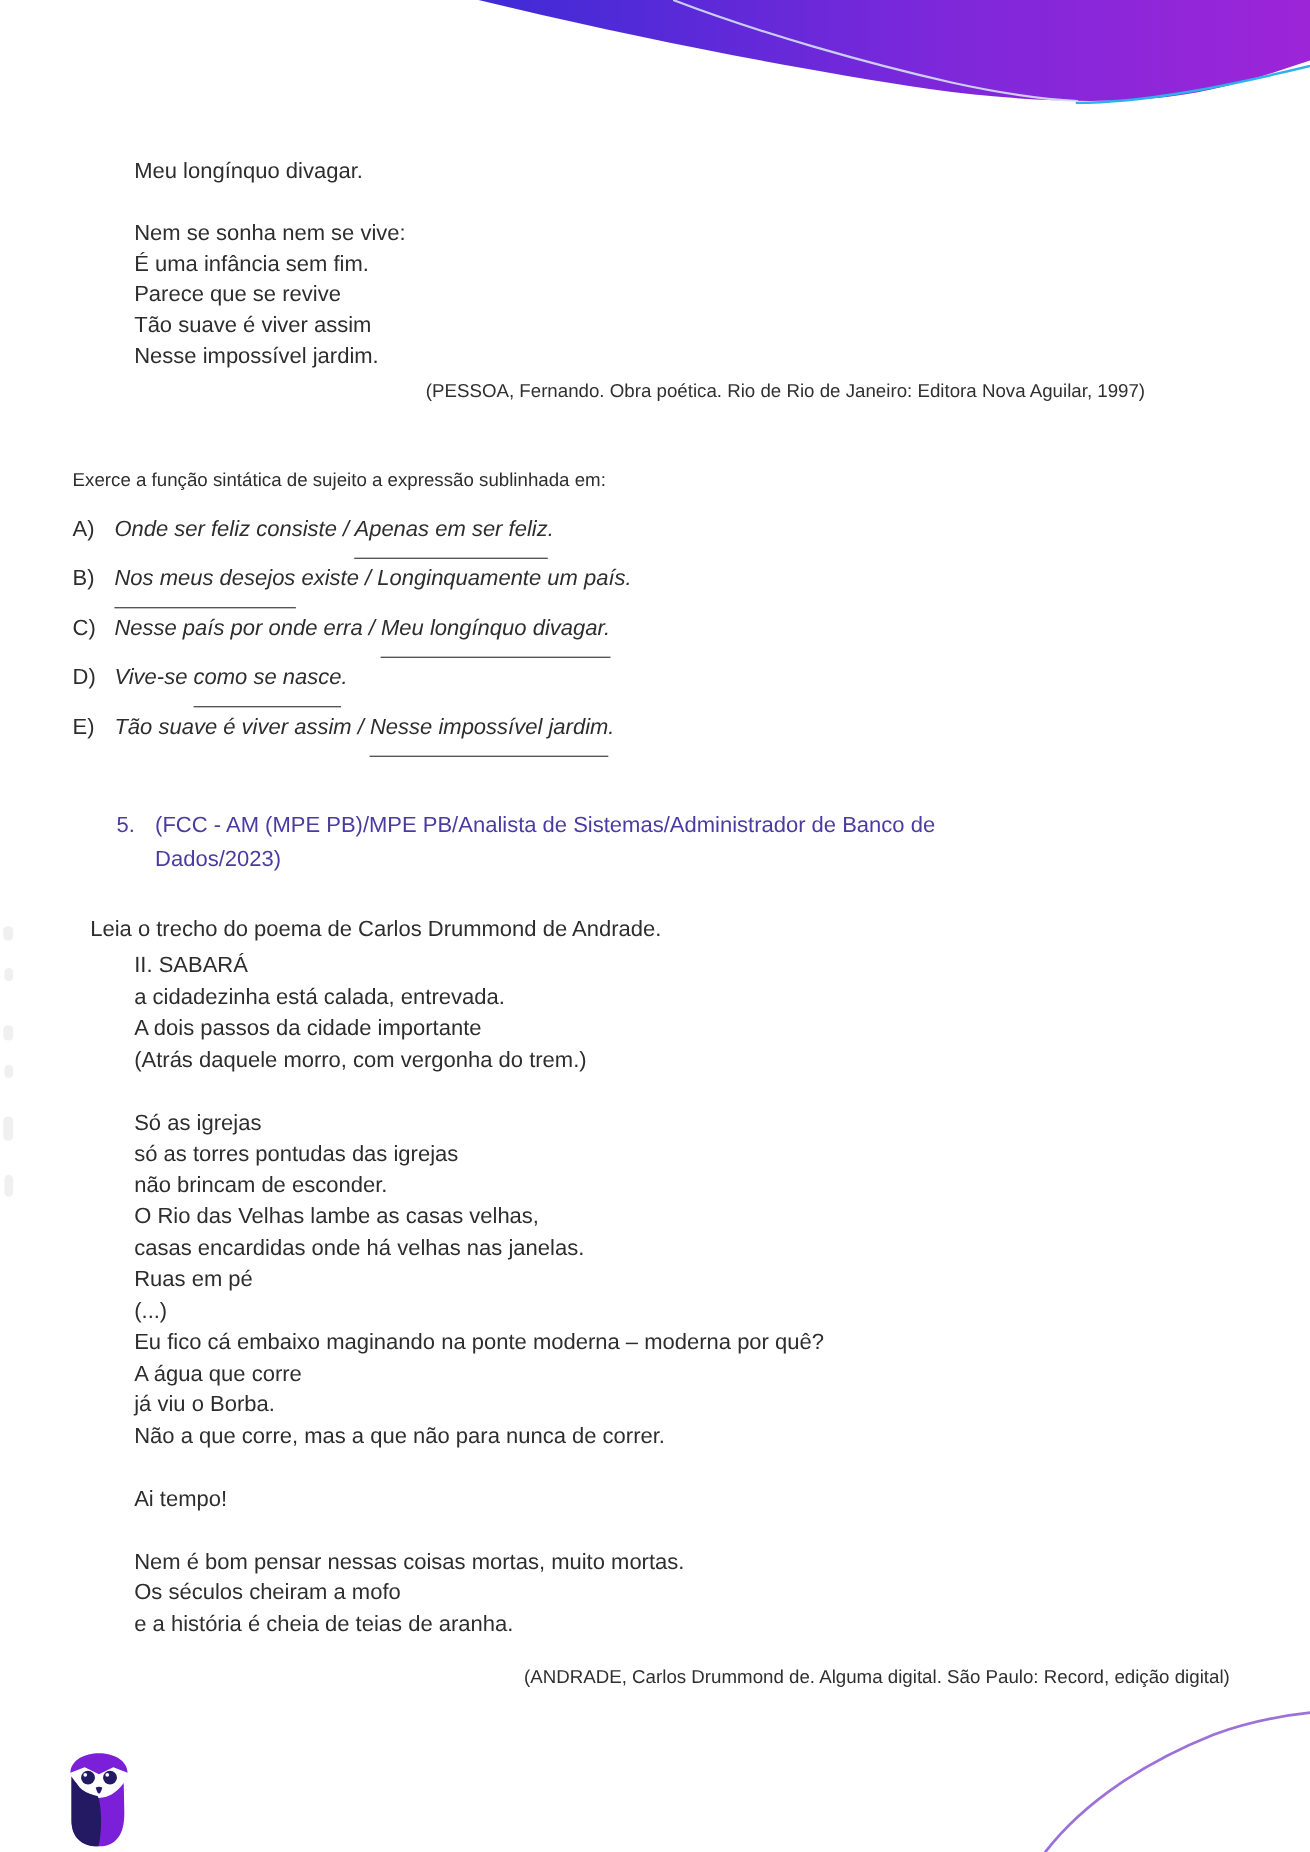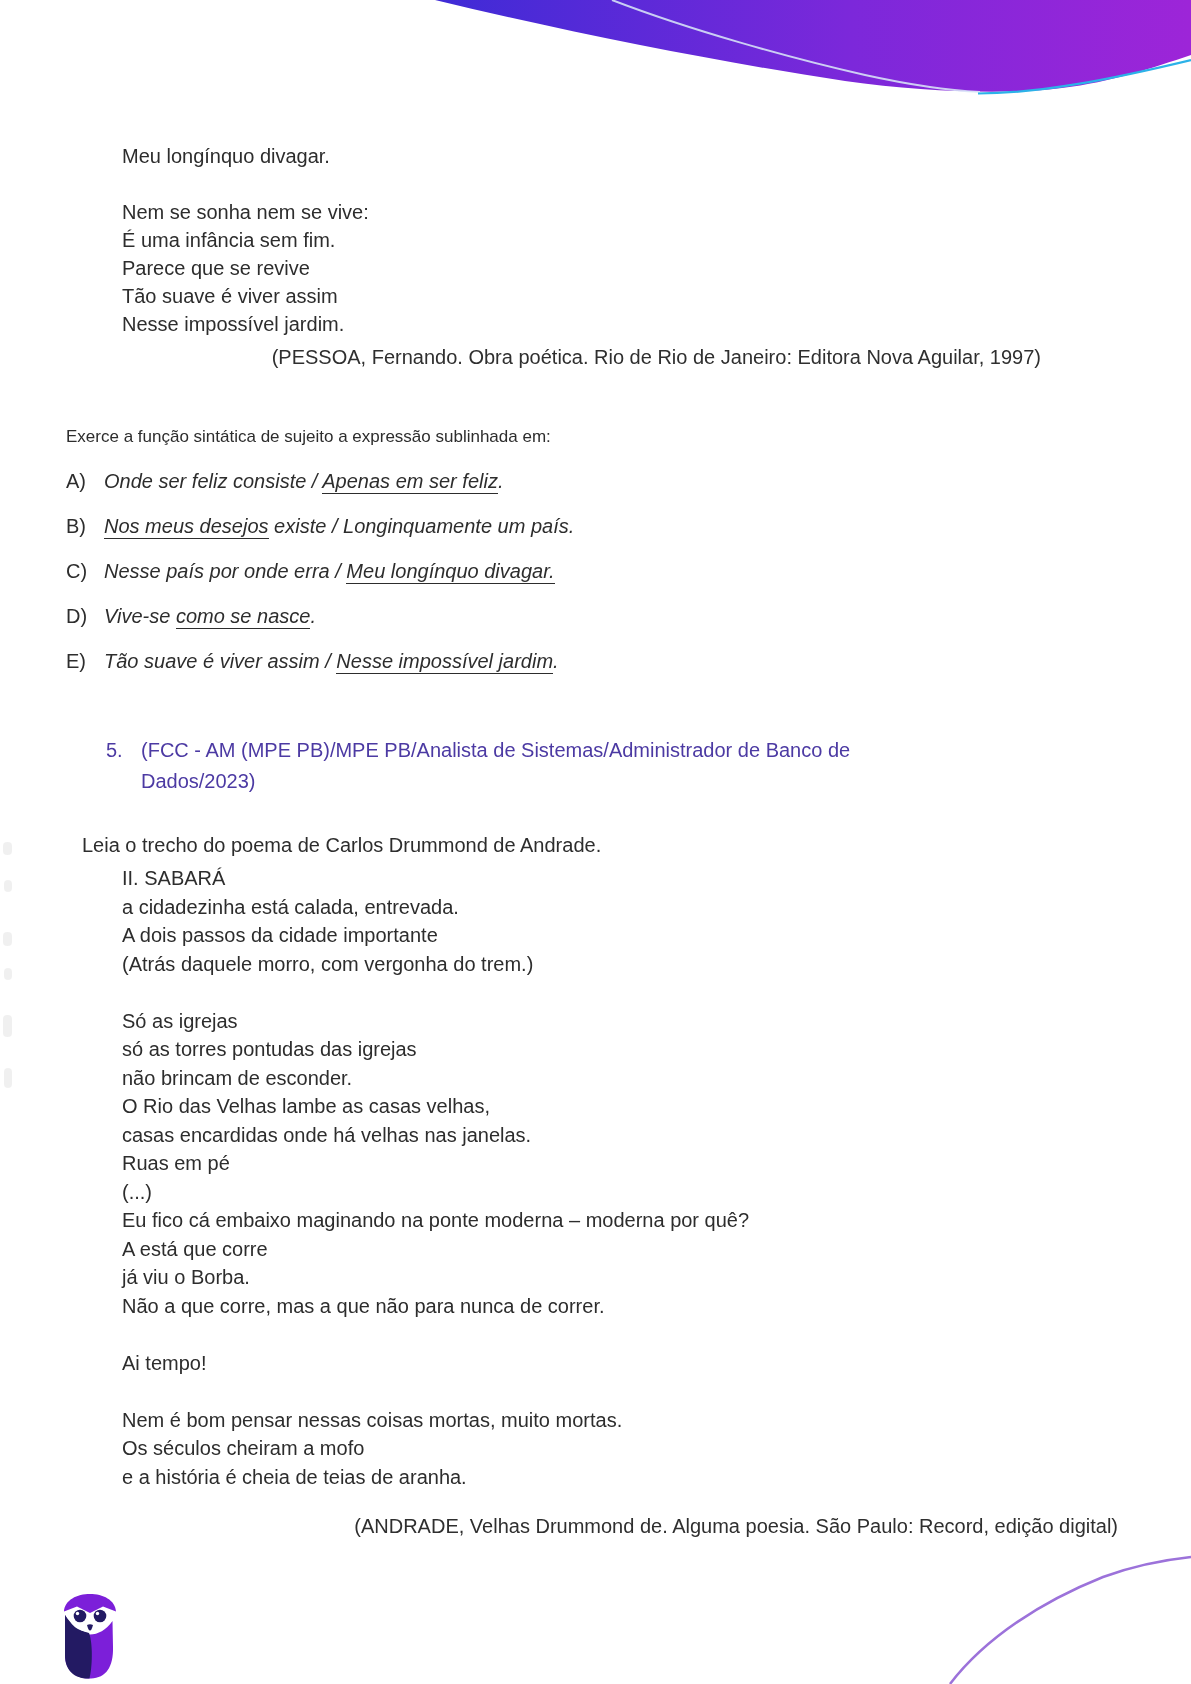--- a/index.html
+++ b/index.html
@@ -6,27 +6,27 @@
   html,body{margin:0;padding:0;}
   body{
     width:1191px;height:1684px;position:relative;background:#ffffff;
     font-family:"Liberation Sans",sans-serif;color:#2d2d2d;overflow:hidden;
     -webkit-font-smoothing:antialiased;
   }
   .abs{position:absolute;}
   .poem{font-size:20px;line-height:28px;}
   .poem2 .pline{line-height:28.5px;}
   .pline{white-space:pre;}
-  .citation{font-size:20px;color:#2f2f2f;white-space:nowrap;text-align:center;}
+  .citation{font-size:17px;color:#2f2f2f;white-space:nowrap;text-align:center;}
   .stem{font-size:17px;line-height:28px;}
   .options{display:flex;flex-direction:column;gap:17px;font-size:20px;line-height:28px;}
   .option-row{display:flex;align-items:baseline;}
   .option-letter{width:38px;flex:none;}
   .option-text{font-style:italic;}
-  .option-text .underlined{border-bottom:1.6px solid #2d2d2d;padding-bottom:1px;}
+  .option-text .underlined{border-bottom:1.6px solid #2d2d2d;padding-bottom:15px;}
   .q5{font-size:20px;line-height:31px;display:flex;}
   .q5 .num{width:35px;flex:none;}
   .intro{font-size:20px;line-height:28px;}
   .wave-svg,.arc-svg,.owl-svg,.artifact-svg{display:block;}
 </style>
 </head>
 <body>
 
 <div class="abs" style="top:0;left:0;width:1191px;height:130px;">
   <svg class="wave-svg" width="1191" height="130" viewBox="0 0 1191 130" xmlns="http://www.w3.org/2000/svg">
@@ -110,32 +110,32 @@
     <div class="pline">(Atrás daquele morro, com vergonha do trem.)</div>
     <div class="pline">&nbsp;</div>
     <div class="pline">Só as igrejas</div>
     <div class="pline">só as torres pontudas das igrejas</div>
     <div class="pline">não brincam de esconder.</div>
     <div class="pline">O Rio das Velhas lambe as casas velhas,</div>
     <div class="pline">casas encardidas onde há velhas nas janelas.</div>
     <div class="pline">Ruas em pé</div>
     <div class="pline">(...)</div>
     <div class="pline">Eu fico cá embaixo maginando na ponte moderna – moderna por quê?</div>
-    <div class="pline">A está que corre</div>
+    <div class="pline">A água que corre</div>
     <div class="pline">já viu o Borba.</div>
     <div class="pline">Não a que corre, mas a que não para nunca de correr.</div>
     <div class="pline">&nbsp;</div>
     <div class="pline">Ai tempo!</div>
     <div class="pline">&nbsp;</div>
     <div class="pline">Nem é bom pensar nessas coisas mortas, muito mortas.</div>
     <div class="pline">Os séculos cheiram a mofo</div>
     <div class="pline">e a história é cheia de teias de aranha.</div>
   </div>
 
-<div class="abs citation" style="top:1515px;right:73px;">(ANDRADE, Velhas Drummond de. Alguma poesia. São Paulo: Record, edição digital)</div>
+<div class="abs citation" style="top:1515px;right:73px;">(ANDRADE, Carlos Drummond de. Alguma digital. São Paulo: Record, edição digital)</div>
 
 <div class="abs" style="top:1585px;left:63px;width:54px;height:95px;">
   <svg class="owl-svg" width="54" height="95" viewBox="0 0 54 95" xmlns="http://www.w3.org/2000/svg">
     <path fill="#7c1fd9" d="M2,30 L2,70 C2,86 13,94 28,93.5 C43,93 50.5,82 50,62 L49.5,36 C43,45 35,49.5 27,49.5 C18,49.5 8,43 2,30 Z"></path>
     <path fill="#231a63" d="M2,30 L2,70 C2,86 12,94 26.5,93.5 C29.5,82 30,58 26,48 C17.5,46 8,40 2,30 Z"></path>
     <ellipse cx="27" cy="30" rx="21.5" ry="17" fill="#ffffff"></ellipse>
     <circle cx="16.5" cy="30.5" r="9.5" fill="#ffffff"></circle>
     <circle cx="17" cy="31" r="6.3" fill="#231a63"></circle>
     <circle cx="14.5" cy="28.5" r="1.7" fill="#ffffff"></circle>
     <circle cx="37.5" cy="30.5" r="9.5" fill="#ffffff"></circle>

